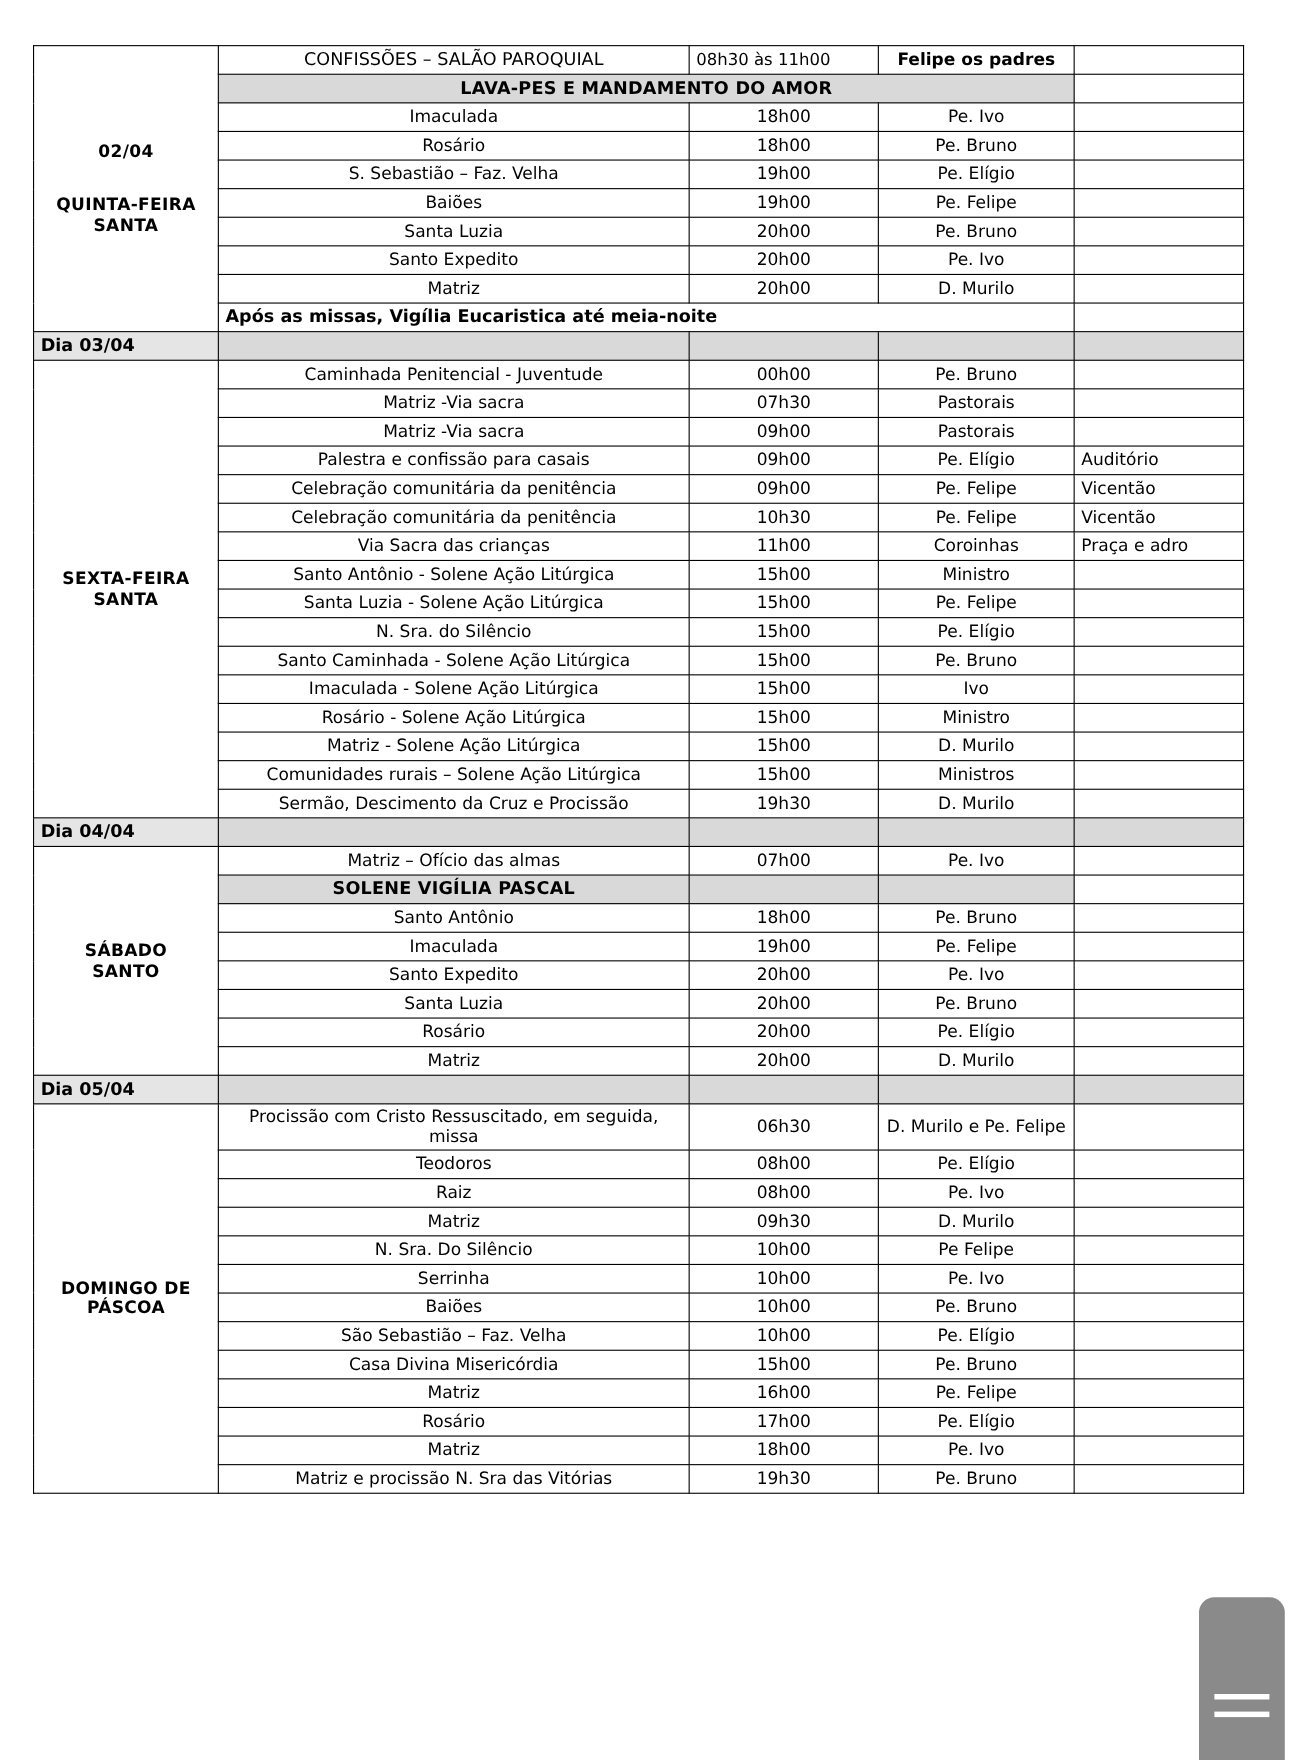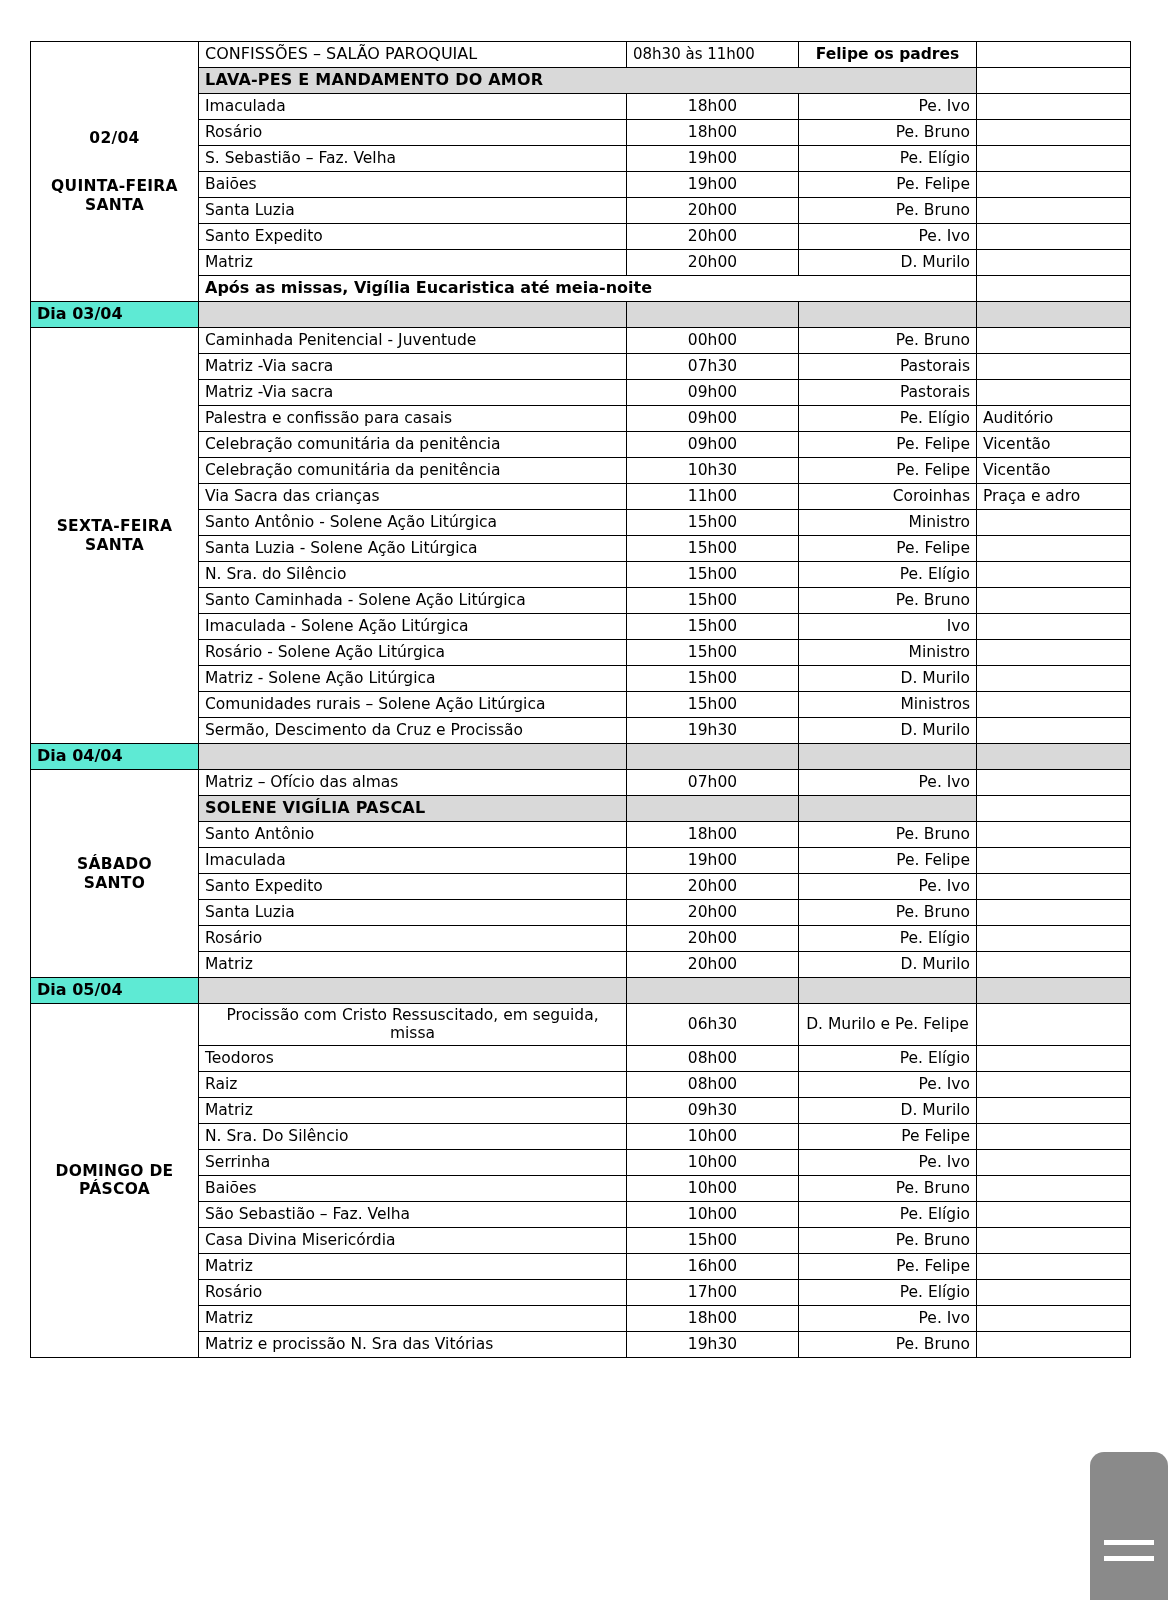--- a/index.html
+++ b/index.html
@@ -45,41 +45,41 @@
   col.c-time  { width: 172px; }
   col.c-pri   { width: 178px; }
   col.c-loc   { width: 154px; }
 
   .day-cell {
     text-align: center;
     font-weight: bold;
     font-size: 15.5px;
     letter-spacing: 0.3px;
   }
-  .desc { text-align: left; }
+  .desc { text-align: center; }
   .time { text-align: center; }
-  .priest { text-align: right; padding-left: 10px; }
+  .priest { text-align: center; padding-left: 10px; }
   .loc { text-align: left; }
   .blank { border: 1.6px solid #000; }
 
   .banner {
-    text-align: left;
+    text-align: center;
     font-weight: bold;
     background: #d9d9d9;
     font-size: 16px;
     letter-spacing: 0.2px;
   }
   .banner-plain {
     font-weight: bold;
     font-size: 16px;
   }
   .daylabel {
     text-align: left;
     font-weight: bold;
-    background: #5eead4;
+    background: #e5e5e5;
     font-size: 16px;
     padding-left: 30px;
   }
   .greybox { background: #d9d9d9; }
   .center-wrap { text-align: center; }
   .tall { height: 48px; }
   .head-time { text-align: left; font-size: 15px; }
   .head-priest { text-align: center; font-weight: bold; }
 
   

